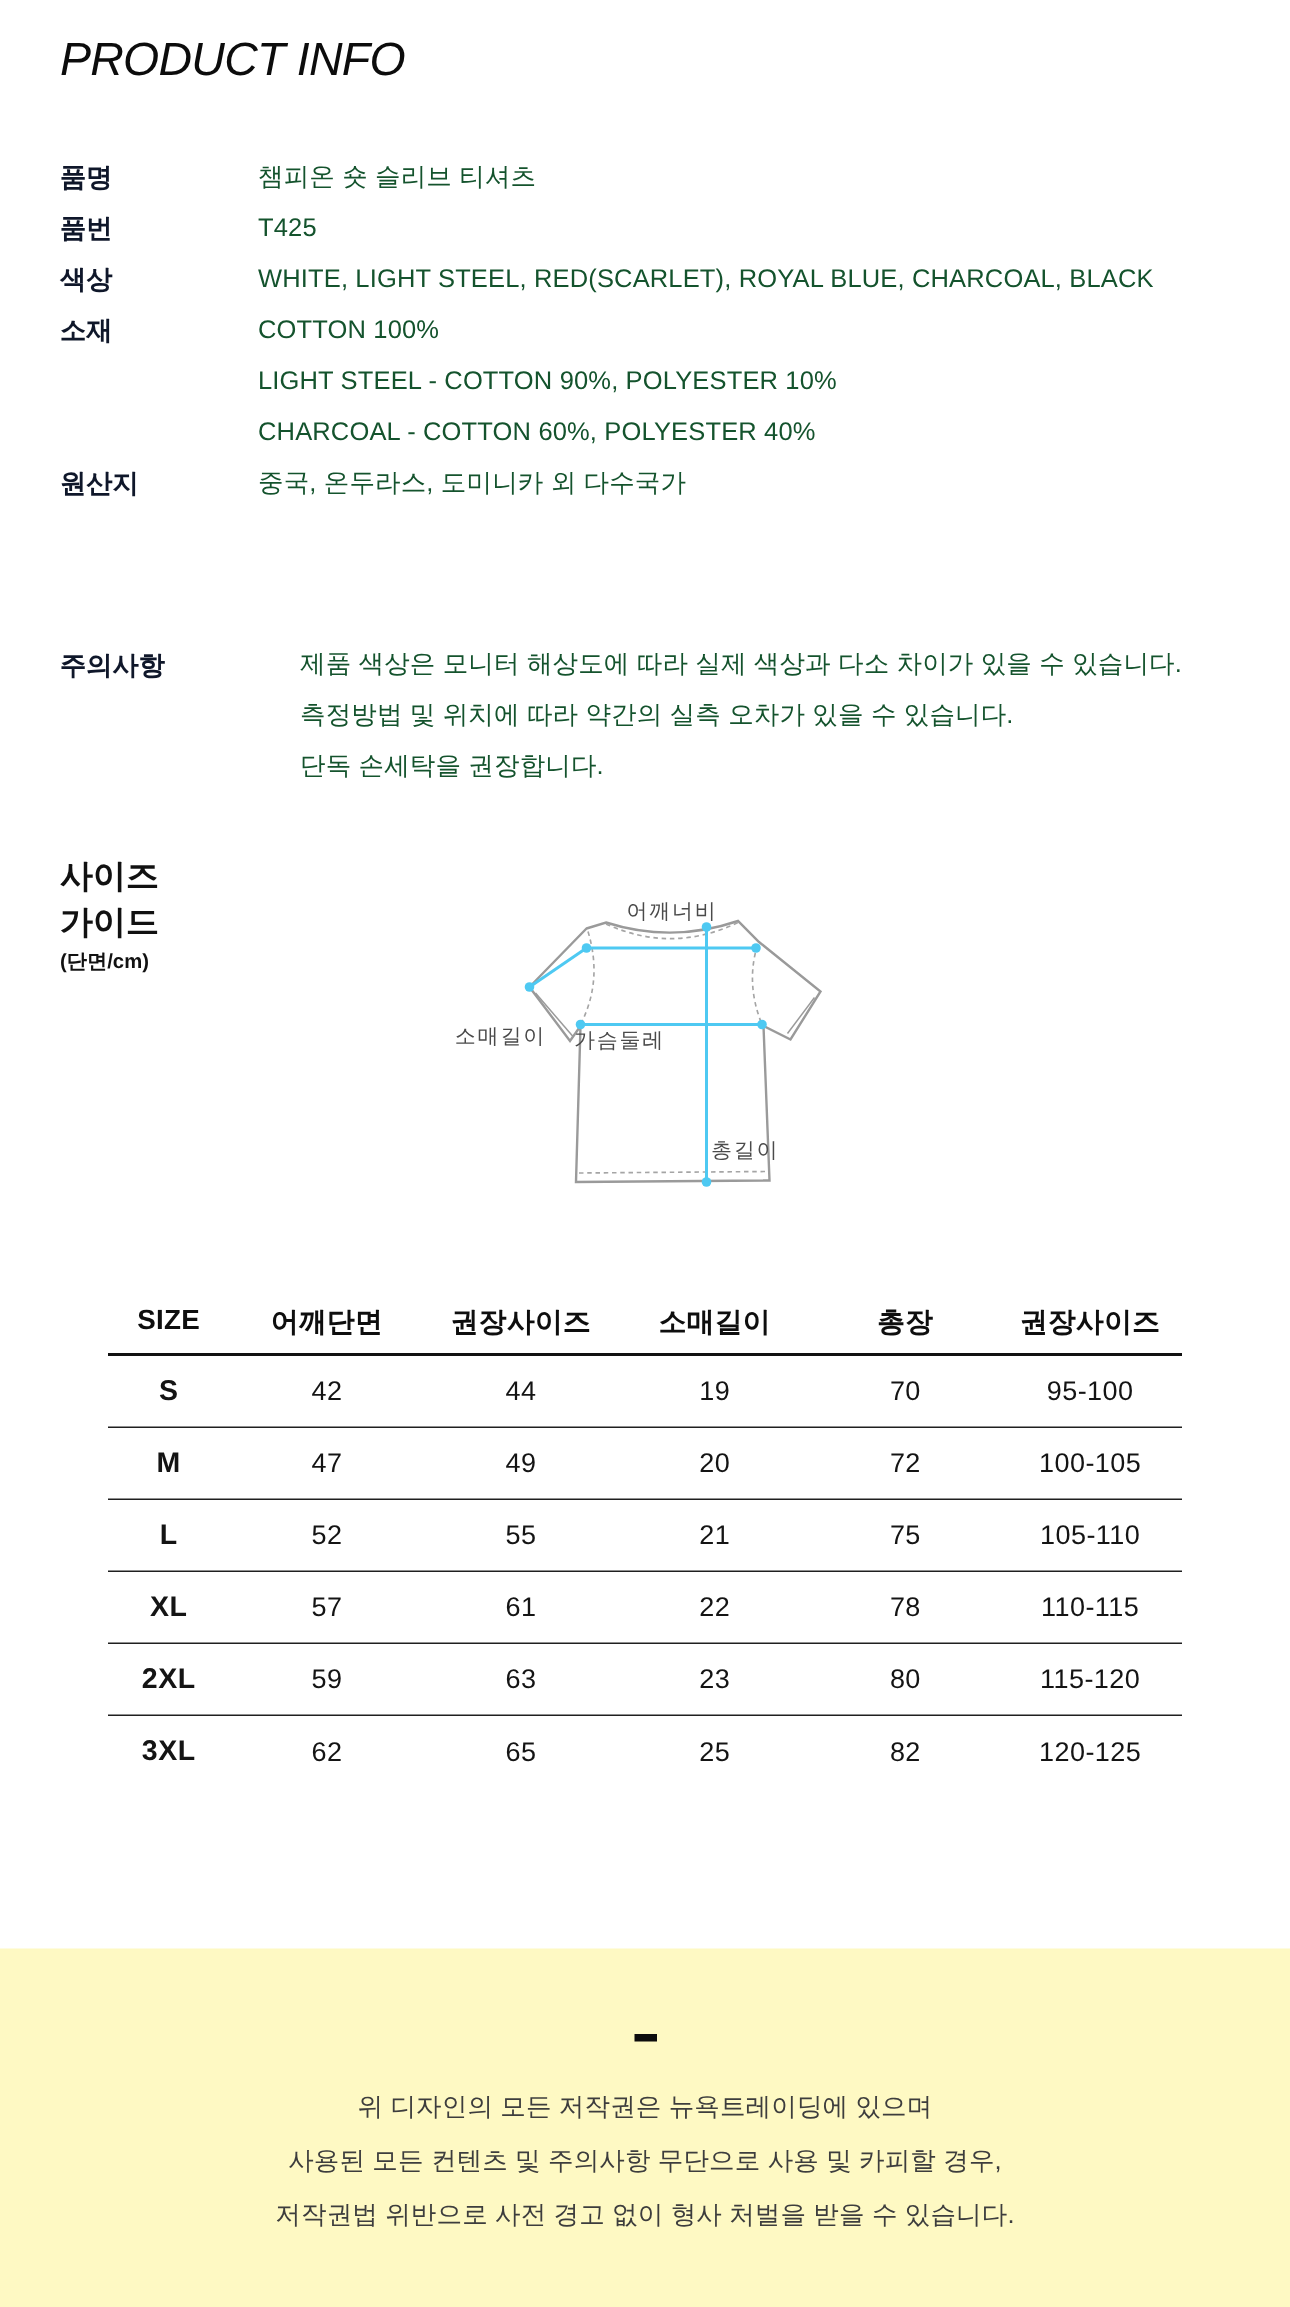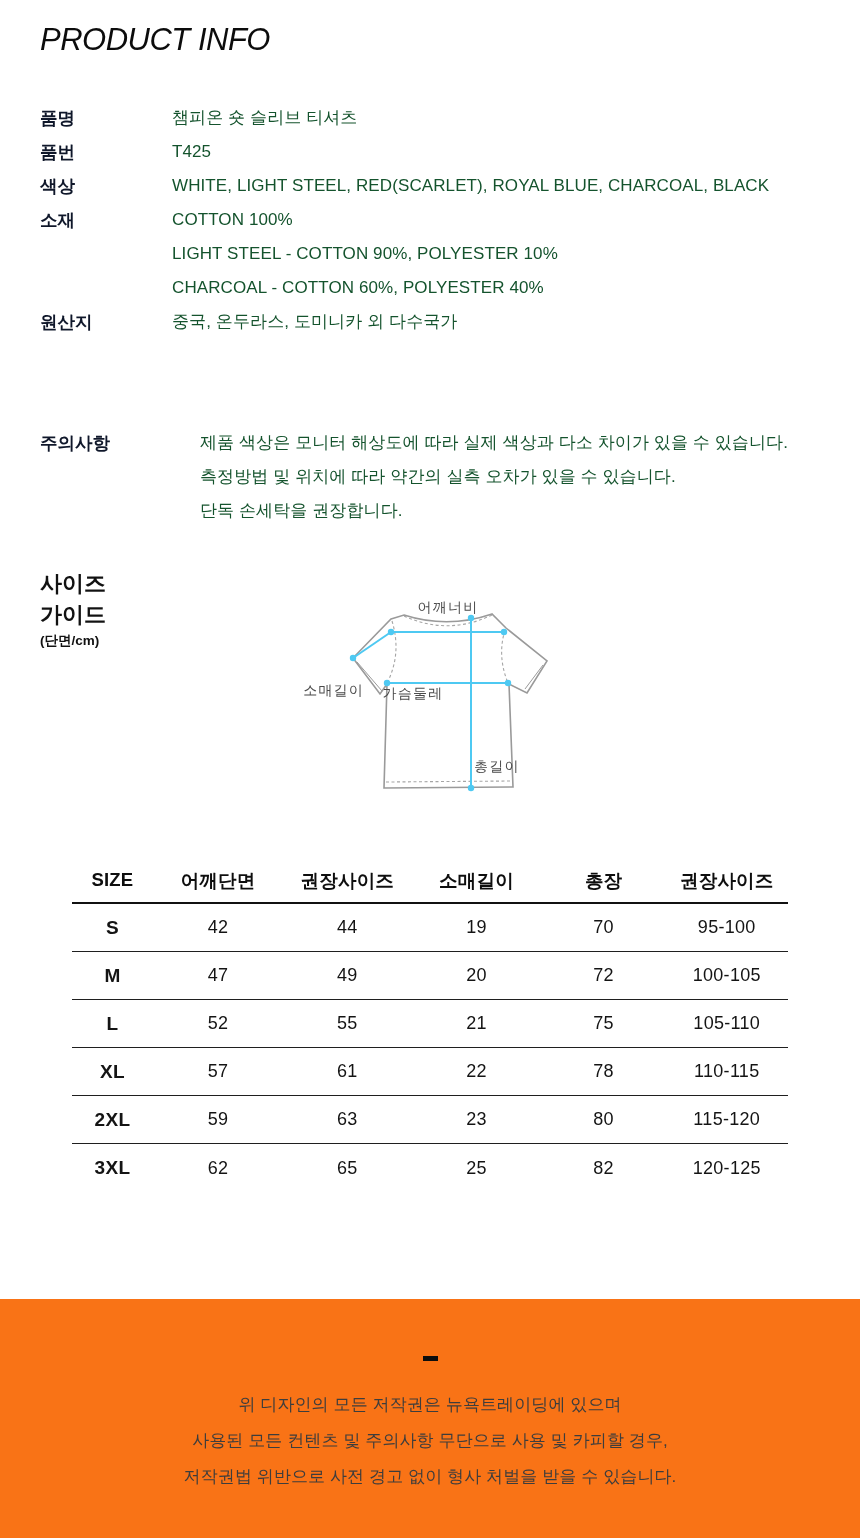--- a/index.html
+++ b/index.html
@@ -58,21 +58,21 @@
   .c4 { flex: 0 0 18.2%; }
   .c5 { flex: 0 0 17.3%; }
   .c6 { flex: 1; }
   .th { font-size: 18.5px; font-weight: 700; color: #0e0e0e; letter-spacing: 0.2px; }
   .td { font-size: 18px; font-weight: 500; color: #141414; letter-spacing: 0.3px; }
   .td.size-cell { font-size: 19px; font-weight: 700; }
 
   
   .footer {
     position: absolute; left: 0; top: 1299px; width: 860px; height: 239px;
-    background: #f97316; text-align: center;
+    background: #fef9c3; text-align: center;
   }
   .footer-dash {
     width: 15px; height: 5px; background: #0d0d0d;
     margin: 57px auto 0 auto;
   }
   .footer-lines { margin-top: 26px; }
   .footer-line { font-size: 17px; line-height: 36px; color: #3d3d3d; letter-spacing: 0.1px; }
 </style>
 </head>
 <body>

